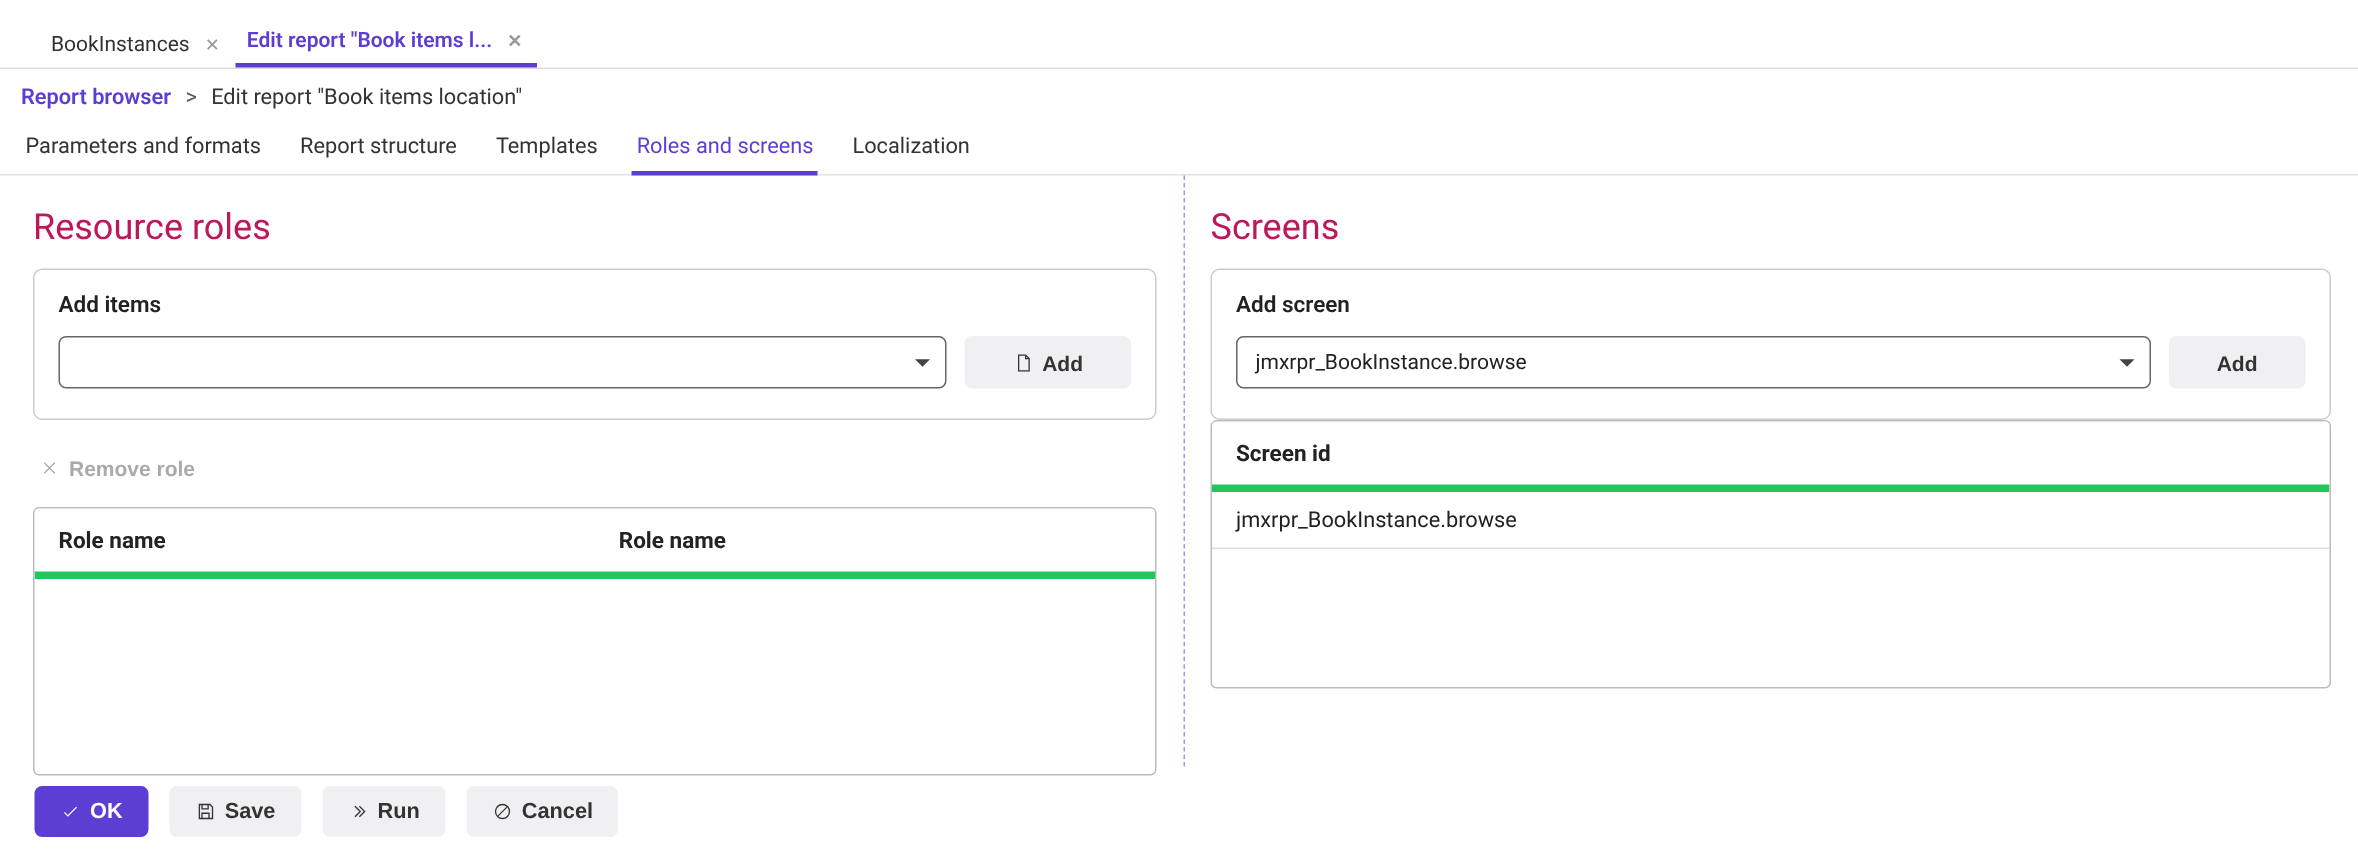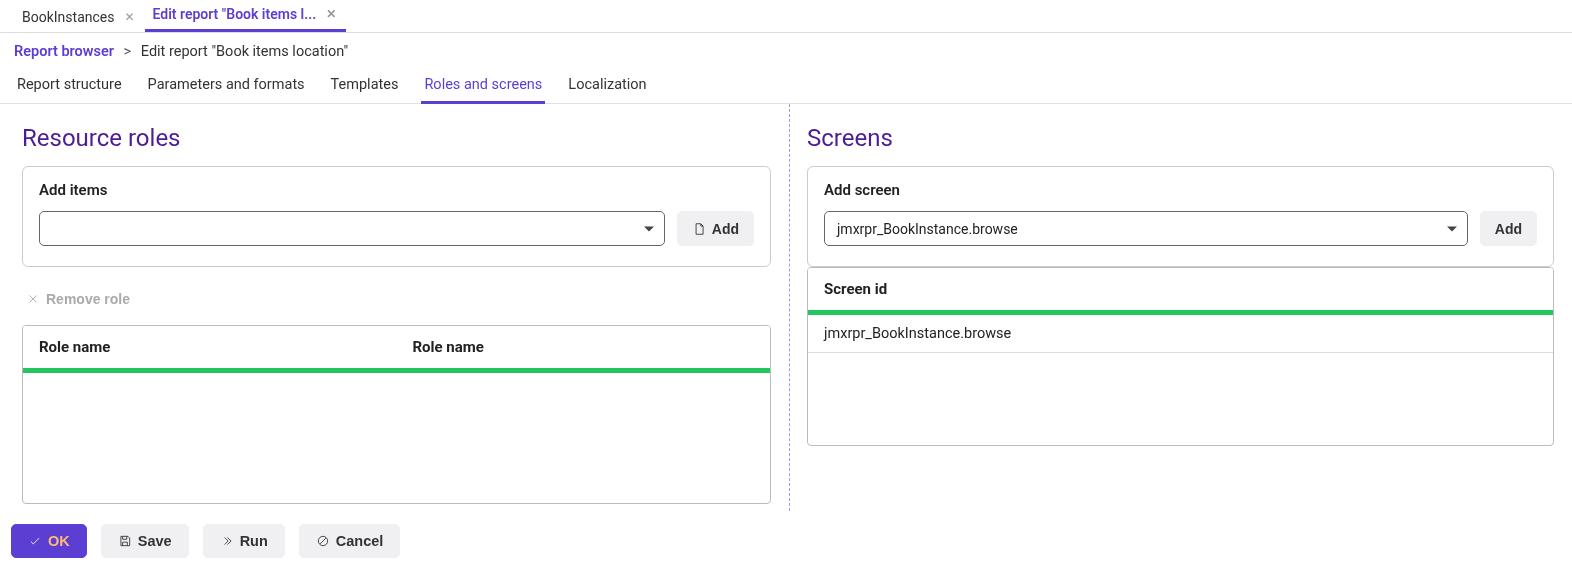--- a/index.html
+++ b/index.html
@@ -1,20 +1,20 @@
 <!DOCTYPE html>
 <html><head>
 <meta charset="utf-8">
 <style>
   * { box-sizing: border-box; margin: 0; padding: 0; }
   html, body { width: 1572px; height: 566px; font-family: -apple-system, BlinkMacSystemFont, "Segoe UI", Roboto, "Helvetica Neue", Arial, sans-serif; font-size: 14px; color: #333; background: #fff; }
   body { display: flex; flex-direction: column; }
 
   
-  .window-tabs { display: flex; align-items: flex-end; height: 33px; border-bottom: 1px solid #ddd; padding-left: 14px; }
+  .window-tabs { display: flex; align-items: flex-end; height: 46px; border-bottom: 1px solid #ddd; padding-left: 26px; }
   .win-tab { display: flex; align-items: center; padding: 7px 10px 7px 8px; cursor: pointer; font-size: 14px; }
   .win-tab .close { margin-left: 10px; color: #999; font-size: 12px; line-height: 1; }
   .win-tab.active { color: #5d3ed2; border-bottom: 3px solid #5d3ed2; font-weight: 600; }
 
   
   .breadcrumbs { padding: 10px 14px 8px 14px; font-size: 14.5px; color: #333; }
   .breadcrumbs .link { color: #5d3ed2; font-weight: 600; cursor: pointer; }
   .breadcrumbs .sep { margin: 0 6px; color: #555; }
 
   
@@ -23,32 +23,32 @@
   .sub-tab.active { color: #5d3ed2; }
   .sub-tab.active::after { content: ""; position: absolute; left:0; right:0; bottom:-1px; height:3px; background:#5d3ed2; }
 
   
   .main { flex: 1; display: flex; position: relative; padding-top: 10px; }
   .divider { position: absolute; left: 789px; top: 0; bottom: 55px; width: 1px; border-right: 1px dashed #a595e6; }
   .pane { padding: 10px 18px 0 22px; }
   .pane.left { width: 789px; }
   .pane.right { flex: 1; padding-left: 18px; }
 
-  .section-title { font-size: 24px; font-weight: 400; color: #4c1d95; margin-bottom: 14px; }
+  .section-title { font-size: 24px; font-weight: 400; color: #be185d; margin-bottom: 14px; }
 
   .panel { border: 1px solid #ccc; border-radius: 6px; padding: 14px 16px 20px 16px; }
   .panel-label { font-weight: 600; font-size: 15px; color: #222; margin-bottom: 12px; }
   .panel-row { display: flex; gap: 12px; align-items: stretch; }
 
   .combo { flex: 1; position: relative; border: 1px solid #666; border-radius: 5px; height: 35px; display:flex; align-items:center; padding: 0 30px 0 12px; font-size:14px; color:#222; background:#fff; cursor:pointer; }
   .combo .caret { position:absolute; right:10px; top:50%; transform:translateY(-50%); width:0; height:0; border-left:5px solid transparent; border-right:5px solid transparent; border-top:5px solid #444; }
 
-  .btn { background:#f0eff1; border:1px solid #f0eff1; color:#333; font-weight:600; font-size:14px; border-radius:5px; padding:0 14px; height:35px; display:inline-flex; align-items:center; gap:6px; cursor:pointer; }
+  .btn { background:#f0eff1; border:1px solid #f0eff1; color:#333; font-weight:600; font-size:14px; border-radius:5px; padding:0 31px; height:35px; display:inline-flex; align-items:center; gap:6px; cursor:pointer; }
   .btn .icon-svg { width:14px; height:14px; stroke:#333; fill:none; stroke-width:1.5; }
-  .btn.primary { background:#5d3ed2; border-color:#5d3ed2; color:#fdba74; }
+  .btn.primary { background:#5d3ed2; border-color:#5d3ed2; color:#ffffff;margin-left:12px; }
   .btn.primary .icon-svg { stroke:#fff; }
   .btn.flat { background:transparent; border:none; color:#aaa; cursor:default; font-weight:700; height:28px; padding:0; }
   .btn.flat .icon-svg { stroke:#aaa; }
 
   .toolbar-row { margin-top: 18px; margin-bottom: 12px; display:flex; gap:16px; padding-left:4px; }
 
   .table { border:1px solid #bbb; border-radius:4px; overflow:hidden; }
   .table-head { display:flex; background:#fff; border-bottom:5px solid #22c55e; }
   .th { flex:1; padding:12px 16px; font-weight:700; font-size:15px; color:#222; }
   .table-body { min-height: 130px; }
@@ -74,22 +74,22 @@
   </div>
 </div>
 
 <div class="breadcrumbs">
   <span class="link">Report browser</span>
   <span class="sep">&gt;</span>
   <span>Edit report "Book items location"</span>
 </div>
 
 <div class="sub-tabs">
+  <div class="sub-tab"><span>Parameters and formats</span></div>
   <div class="sub-tab"><span>Report structure</span></div>
-  <div class="sub-tab"><span>Parameters and formats</span></div>
   <div class="sub-tab"><span>Templates</span></div>
   <div class="sub-tab active"><span>Roles and screens</span></div>
   <div class="sub-tab"><span>Localization</span></div>
 </div>
 
 <div class="main">
   <div class="divider"></div>
 
   <div class="pane left">
     <div class="section-title">Resource roles</div>

